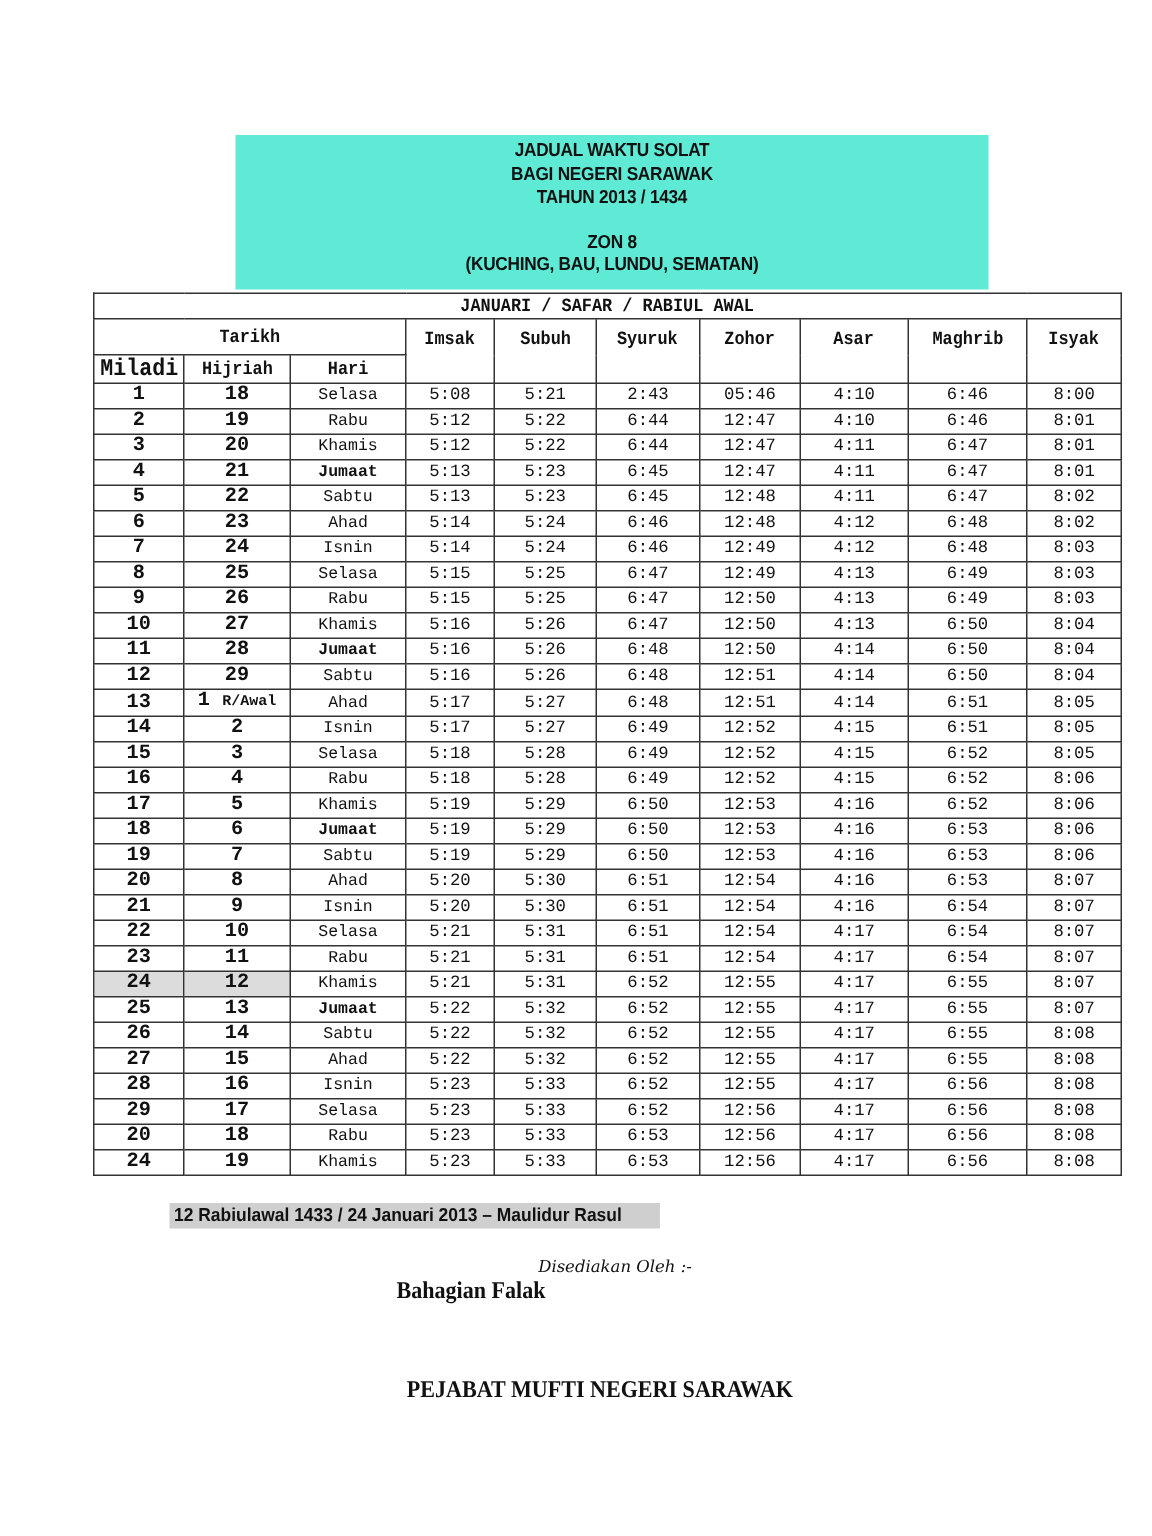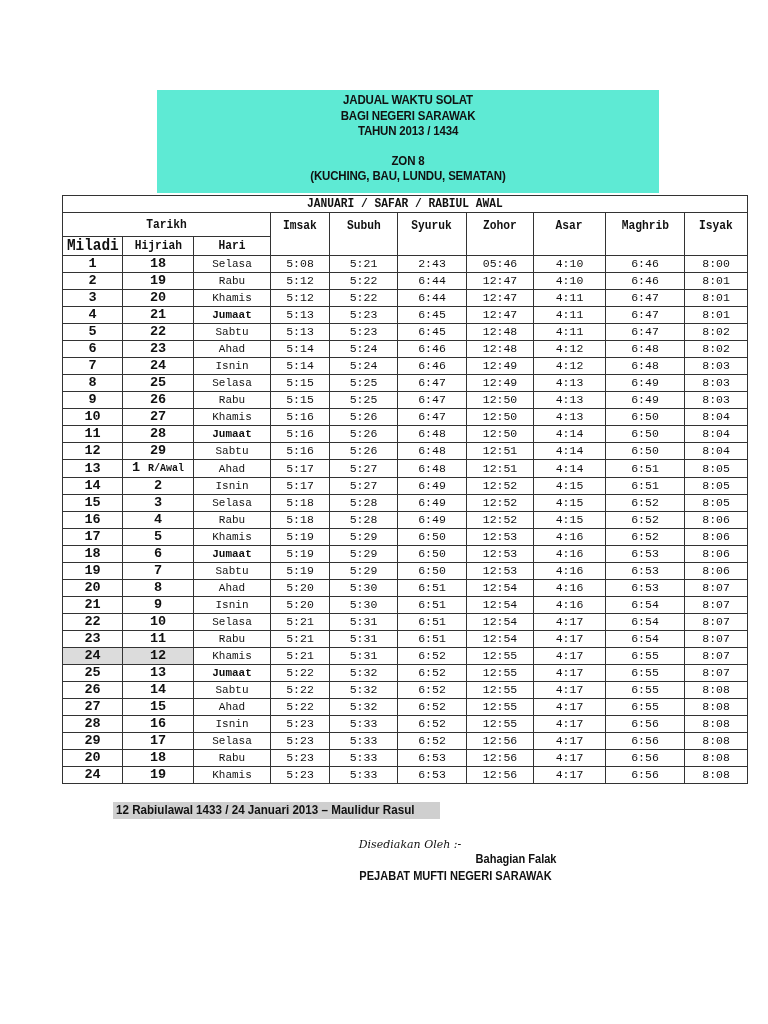--- a/index.html
+++ b/index.html
@@ -27,21 +27,21 @@
   td.hari { font-size:11px !important; }
   td.hari.bold { font-weight:bold; }
   td.hl { background:#dcdcdc; }
   .rawal { font-size:10px; }
   .note { position:absolute; left:113px; top:802px; background:#cfcfcf;
           font-weight:bold; font-size:12.5px; padding:1px 3px; line-height:15px; }
   .note span { display:inline-block; transform:scaleX(0.93); transform-origin:left; }
   .sign { position:absolute; left:290px; width:240px; text-align:center; }
   .sign .by { position:absolute; top:838px; left:0; width:100%; font-family:"DejaVu Serif", serif;
               font-style:italic; font-size:11px; }
-  .sign2 { position:absolute; left:260px; width:300px; text-align:right; font-weight:bold; font-size:12px; }
+  .sign2 { position:absolute; left:260px; width:300px; text-align:left; font-weight:bold; font-size:16px;font-family:Liberation Serif, serif; }
   .sign2 span { display:inline-block; transform:scaleX(0.92); }
 </style>
 </head>
 <body>
 
 <div class="title-box">
   <div class="line l1">JADUAL WAKTU SOLAT</div>
   <div class="line">BAGI NEGERI SARAWAK</div>
   <div class="line">TAHUN 2013 / 1434</div>
   <div class="spacer"></div>
@@ -457,13 +457,13 @@
       </tr>
     </tbody>
 </table>
 
 <div class="note"><span>12 Rabiulawal 1433 / 24 Januari 2013 – Maulidur Rasul</span></div>
 
 <div class="sign">
   <div class="by">Disediakan Oleh :-</div>
 </div>
 <div class="sign2" style="top:852px;"><span>Bahagian Falak</span></div>
-<div class="sign2" style="top:869px;"><span>PEJABAT MUFTI NEGERI SARAWAK</span></div>
+<div class="sign2" style="top:918px;"><span>PEJABAT MUFTI NEGERI SARAWAK</span></div>
 
 </body></html>

